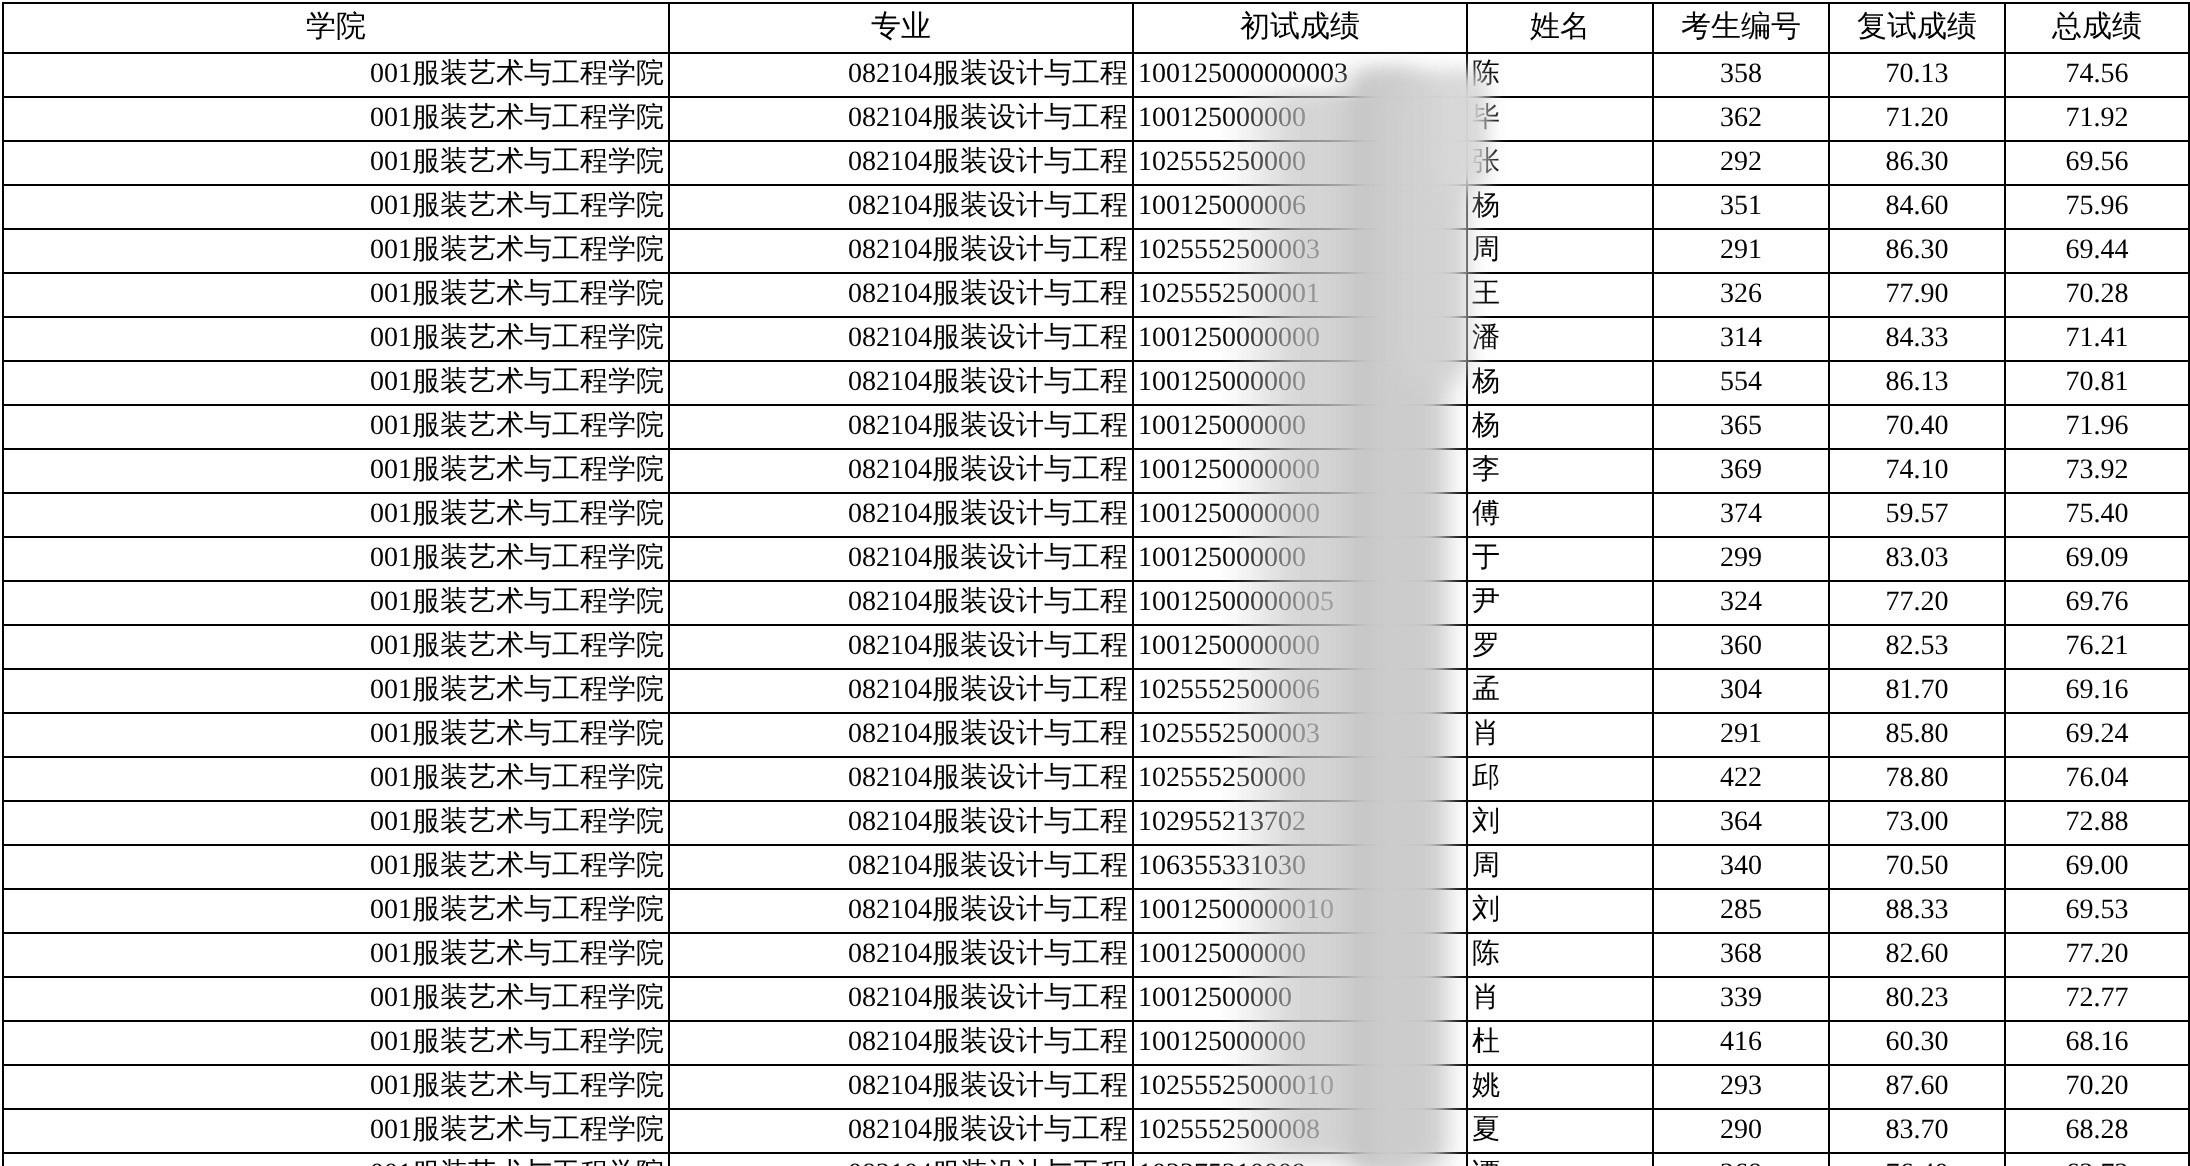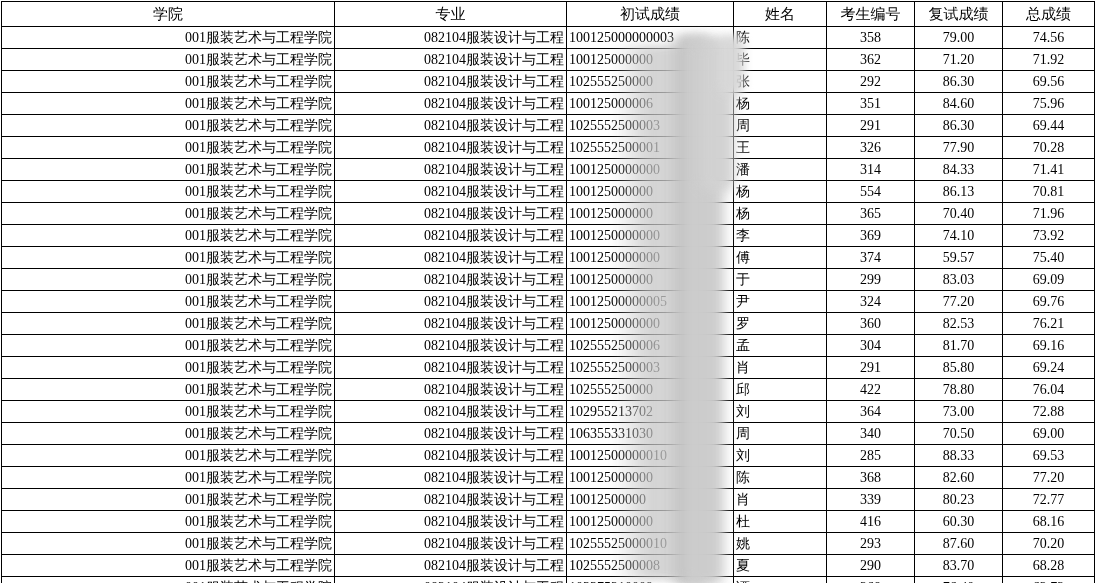--- a/index.html
+++ b/index.html
@@ -123,21 +123,21 @@
         <th>总成绩</th>
       </tr>
     </thead>
     <tbody id="grades-body">
         <tr>
           <td class="college">001服装艺术与工程学院</td>
           <td class="major">082104服装设计与工程</td>
           <td class="exam-no">100125000000003</td>
           <td class="name">陈</td>
           <td class="num">358</td>
-          <td class="num">79.00</td>
+          <td class="num">70.13</td>
           <td class="num">74.56</td>
         </tr>
         <tr>
           <td class="college">001服装艺术与工程学院</td>
           <td class="major">082104服装设计与工程</td>
           <td class="exam-no">100125000000</td>
           <td class="name">毕</td>
           <td class="num">362</td>
           <td class="num">71.20</td>
           <td class="num">71.92</td>

